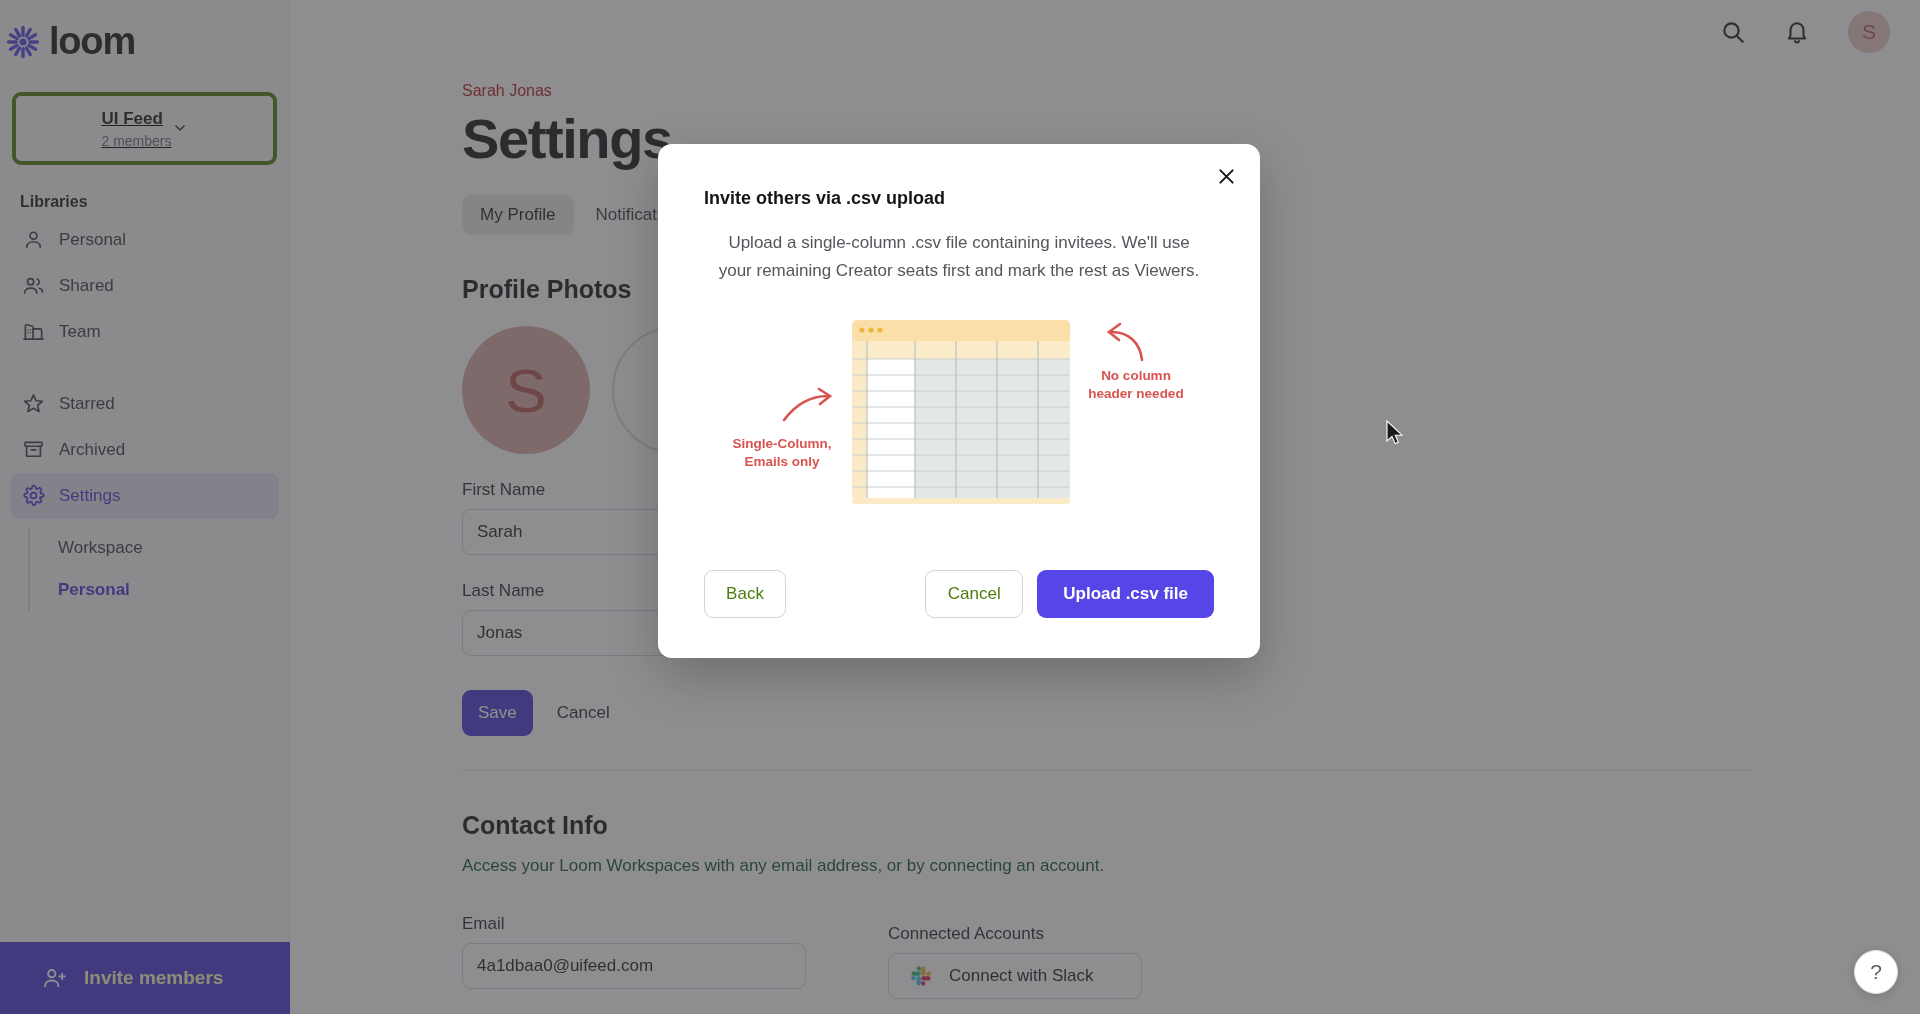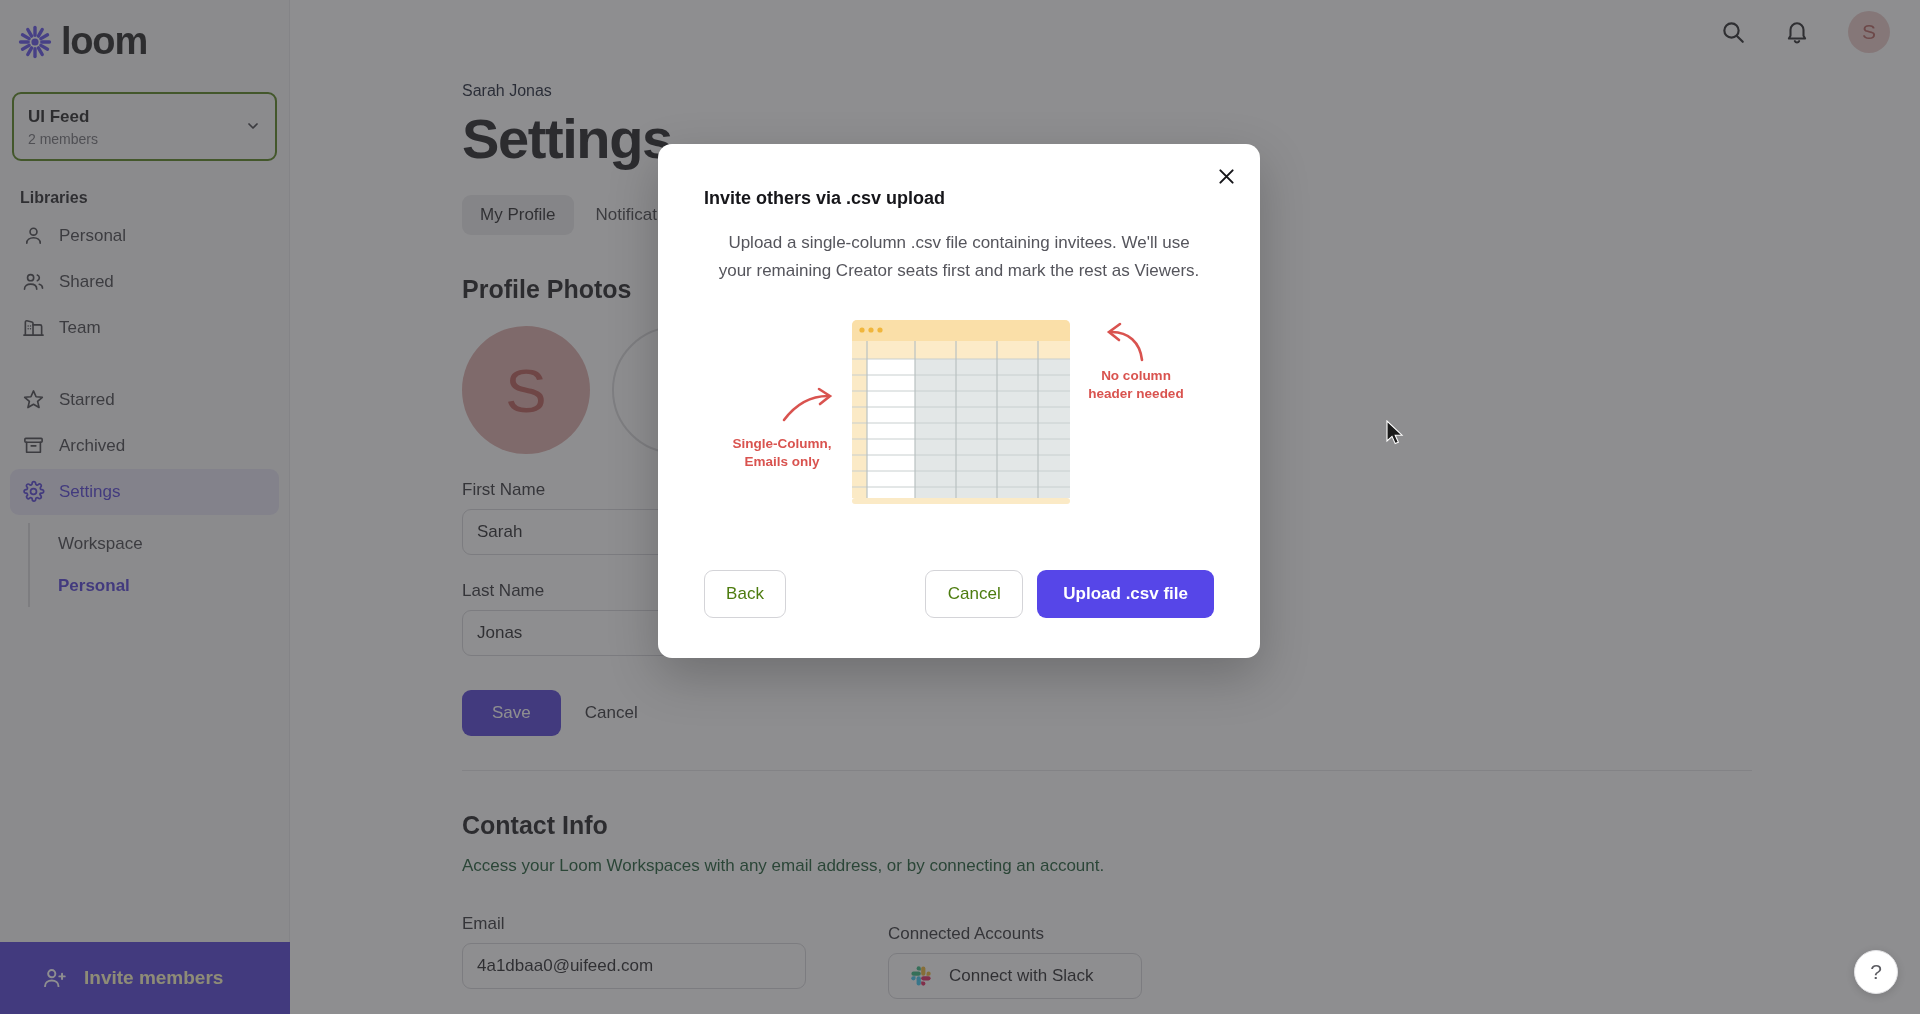--- a/index.html
+++ b/index.html
@@ -25,43 +25,44 @@
     width: 290px;
     height: 1014px;
     background: #f7f7f8;
     border-right: 1px solid #e8e8ea;
   }
 
   .logo-row {
     display: flex;
     align-items: center;
     gap: 9px;
-    padding: 20px 0 0 18px;
+    padding: 20px 0 0 6px;
     height: 64px;
   }
   .logo-mark { width: 34px; height: 34px; flex: none; }
   .logo-text {
     font-size: 38px;
     font-weight: 700;
     color: #1a1a1a;
     letter-spacing: -1.2px;
     line-height: 1;
     margin-top: -3px;
   }
 
   .workspace-card {
     margin: 28px 12px 0 12px;
-    border: 2px solid #4d7c0f;
+    border: 4px solid #4d7c0f;
     border-radius: 9px;
     padding: 12px 14px;
     display: flex;
     align-items: center;
-    justify-content: space-between;
+    justify-content: center;
     background: transparent;
     cursor: pointer;
+    text-decoration: underline;
   }
   .ws-name { font-size: 17px; font-weight: 700; color: #1a1a1a; line-height: 1.35; }
   .ws-sub  { font-size: 14px; color: #6b6b70; margin-top: 2px; }
   .chev { width: 16px; height: 16px; color: #3a3a3f; }
 
   .section-title {
     font-size: 16px;
     font-weight: 700;
     color: #1d1d20;
     padding: 28px 0 6px 20px;
@@ -132,21 +133,21 @@
   }
 
   
   .main {
     position: absolute;
     left: 290px; top: 64px;
     width: 1630px; height: 950px;
     padding: 18px 0 0 172px;
     overflow: hidden;
   }
-  .crumb { font-size: 16px; color: #0f172a; }
+  .crumb { font-size: 16px; color: #b91c1c; }
   .page-title {
     font-size: 56px; font-weight: 700; color: #16161a;
     letter-spacing: -1.4px;
     margin-top: 6px;
   }
 
   .tabs { display: flex; gap: 4px; margin-top: 24px; }
   .tab {
     font-size: 17px; color: #3d3d42;
     padding: 10px 18px; border-radius: 9px; cursor: pointer;
@@ -180,21 +181,21 @@
     display: flex; align-items: center;
     padding-left: 14px;
     font-size: 17px; color: #1d1d20;
     background: #fff;
   }
 
   .btn-row { display: flex; align-items: center; gap: 24px; margin-top: 34px; }
   .btn-save {
     background: #4b38d3; color: #fff;
     font-size: 17px; font-weight: 500;
-    padding: 13px 30px; border-radius: 9px; border: none; cursor: pointer;
+    padding: 13px 16px; border-radius: 9px; border: none; cursor: pointer;
   }
   .btn-link { font-size: 17px; color: #2b2b30; cursor: pointer; }
 
   .divider { width: 1290px; height: 1px; background: #e5e5e8; margin-top: 34px; }
 
   .body-text { font-size: 17px; color: #14532d; margin-top: 16px; }
 
   .contact-grid { display: flex; gap: 82px; margin-top: 22px; }
   .email-input {
     margin-top: 9px;

